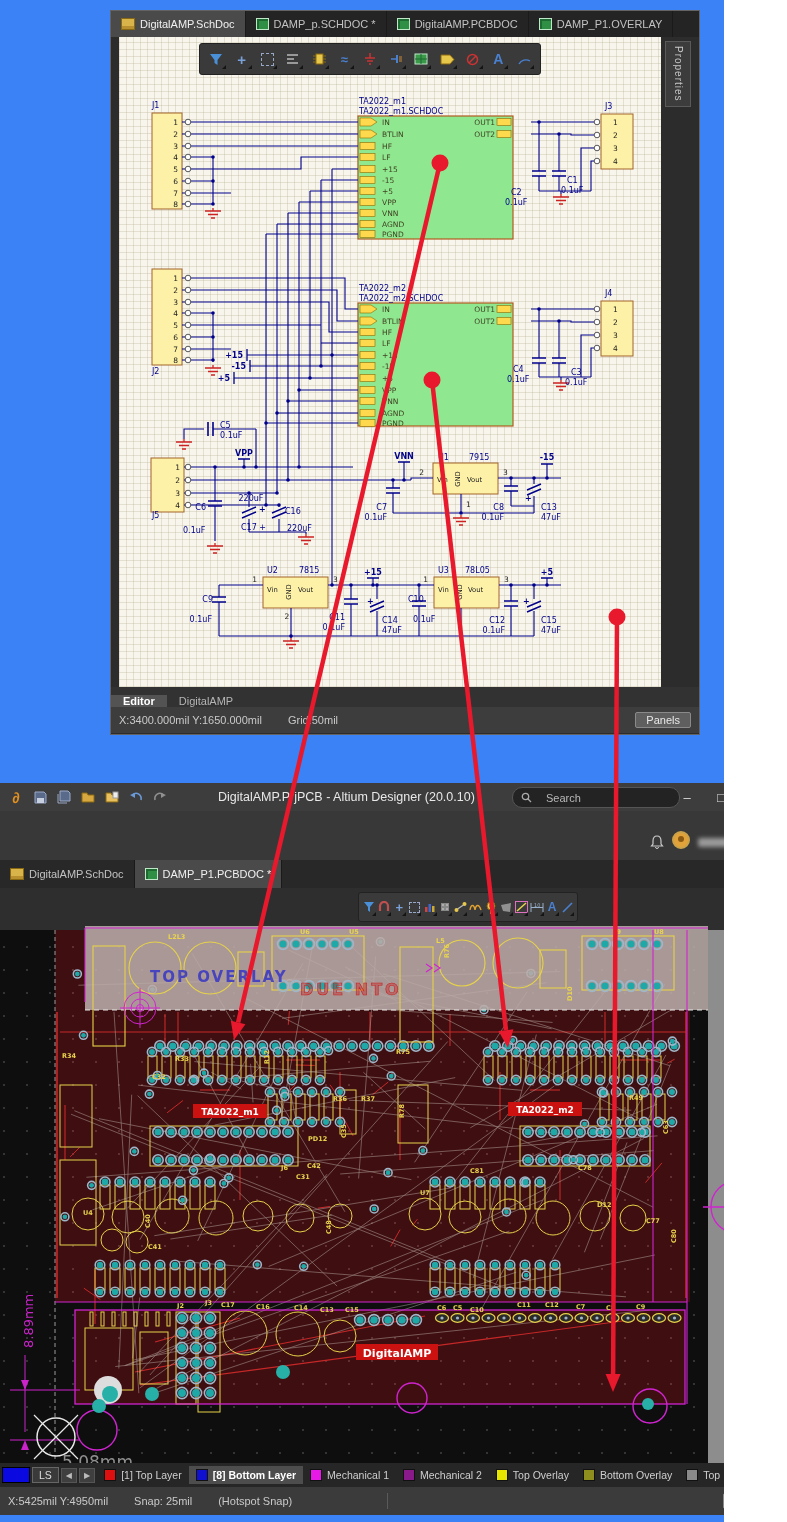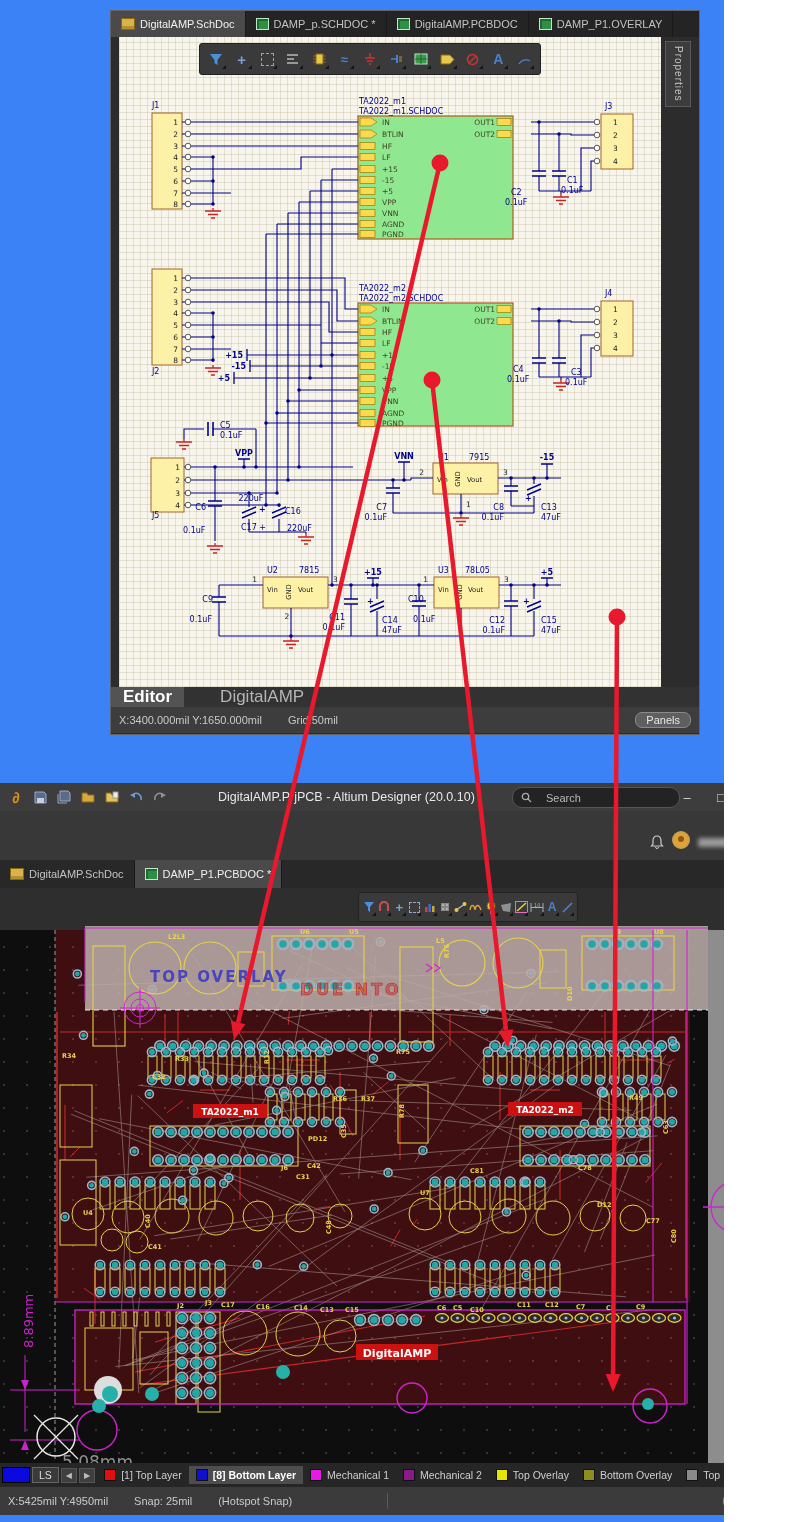--- a/index.html
+++ b/index.html
@@ -14,25 +14,25 @@
   .ico-pcb{width:11px;height:10px;background:#2f8f45;border:1px solid #bfe8c8;box-shadow:inset 2px 2px 0 #1d6b30;}
   .canvas-sch{position:absolute;left:8px;top:26px;width:544px;height:650px;background-color:#f8f6ec;
     background-image:repeating-linear-gradient(0deg,rgba(175,165,135,.28) 0,rgba(175,165,135,.28) 1px,transparent 1px,transparent 7px),
     repeating-linear-gradient(90deg,rgba(175,165,135,.28) 0,rgba(175,165,135,.28) 1px,transparent 1px,transparent 7px);overflow:hidden;}
   .rframe{position:absolute;right:0;top:26px;width:38px;bottom:3px;background:#2c2c2c;}
   .vtab{position:absolute;background:#3c3c3c;border:1px solid #5a5a5a;color:#c8c8c8;font-size:10px;letter-spacing:1px;display:flex;align-items:center;justify-content:center;}
   .vtab span{writing-mode:vertical-rl;}
   .sch-toolbar{position:absolute;left:80px;top:6px;width:334px;height:30px;background:#3a3a3a;border:1px solid #222;border-radius:3px;display:flex;align-items:center;justify-content:space-around;padding:0 3px;}
   .ti{position:relative;width:20px;height:22px;display:flex;align-items:center;justify-content:center;font-size:13px;}
   .ti i.dd{position:absolute;right:0;bottom:1px;width:0;height:0;border-left:4px solid transparent;border-bottom:4px solid #141414;}
-  .editorbar{position:absolute;left:0;top:676px;right:0;height:20px;background:#323232;display:flex;align-items:center;font-size:17px;gap:24px;}
+  .editorbar{position:absolute;left:0;top:676px;right:0;height:20px;background:#323232;display:flex;align-items:flex-end;font-size:11px;}
   .edtab{display:flex;align-items:center;padding:0 12px;color:#b5b5b5;}
   .edtab.active{background:#535353;color:#fff;font-weight:bold;}
   .statusbar{position:absolute;left:0;top:696px;right:0;height:26px;background:#3d3d3d;color:#c9c9c9;font-size:11px;display:flex;align-items:center;padding:0 8px;box-sizing:border-box;}
-  .panels-btn{margin-left:auto;background:#5f5f5f;border:1px solid #8a8a8a;border-radius:7px;color:#e8e8e8;font-size:11px;padding:1px 10px;}
+  .panels-btn{margin-left:auto;background:#5f5f5f;border:1px solid #8a8a8a;border-radius:2px;color:#e8e8e8;font-size:11px;padding:1px 10px;}
   
   #mainwin{left:0;top:783px;width:787px;height:732px;background:#2e2e2e;}
   .titlebar{position:absolute;left:0;top:0;right:0;height:28px;background:#3d3d3d;display:flex;align-items:center;color:#e2e2e2;}
   .tb-icons{display:flex;align-items:center;gap:8px;padding-left:8px;}
   .tb-ic{width:16px;height:16px;display:flex;align-items:center;justify-content:center;font-size:13px;}
   .title-text{position:absolute;left:218px;top:0;height:28px;display:flex;align-items:center;font-size:12.5px;color:#e8e8e8;}
   .searchbox{position:absolute;left:512px;top:4px;width:150px;height:19px;background:#232323;border:1px solid #555;border-radius:10px;display:flex;align-items:center;gap:14px;padding:0 8px;color:#b8b8b8;font-size:11px;}
   .winbtn{position:absolute;top:0;height:28px;display:flex;align-items:center;justify-content:center;color:#ddd;font-size:13px;}
   #btn-min{left:672px;width:30px;} #btn-max{left:706px;width:30px;}
   #btn-close{left:740px;width:47px;background:#c42b1c;color:#fff;font-size:15px;}

